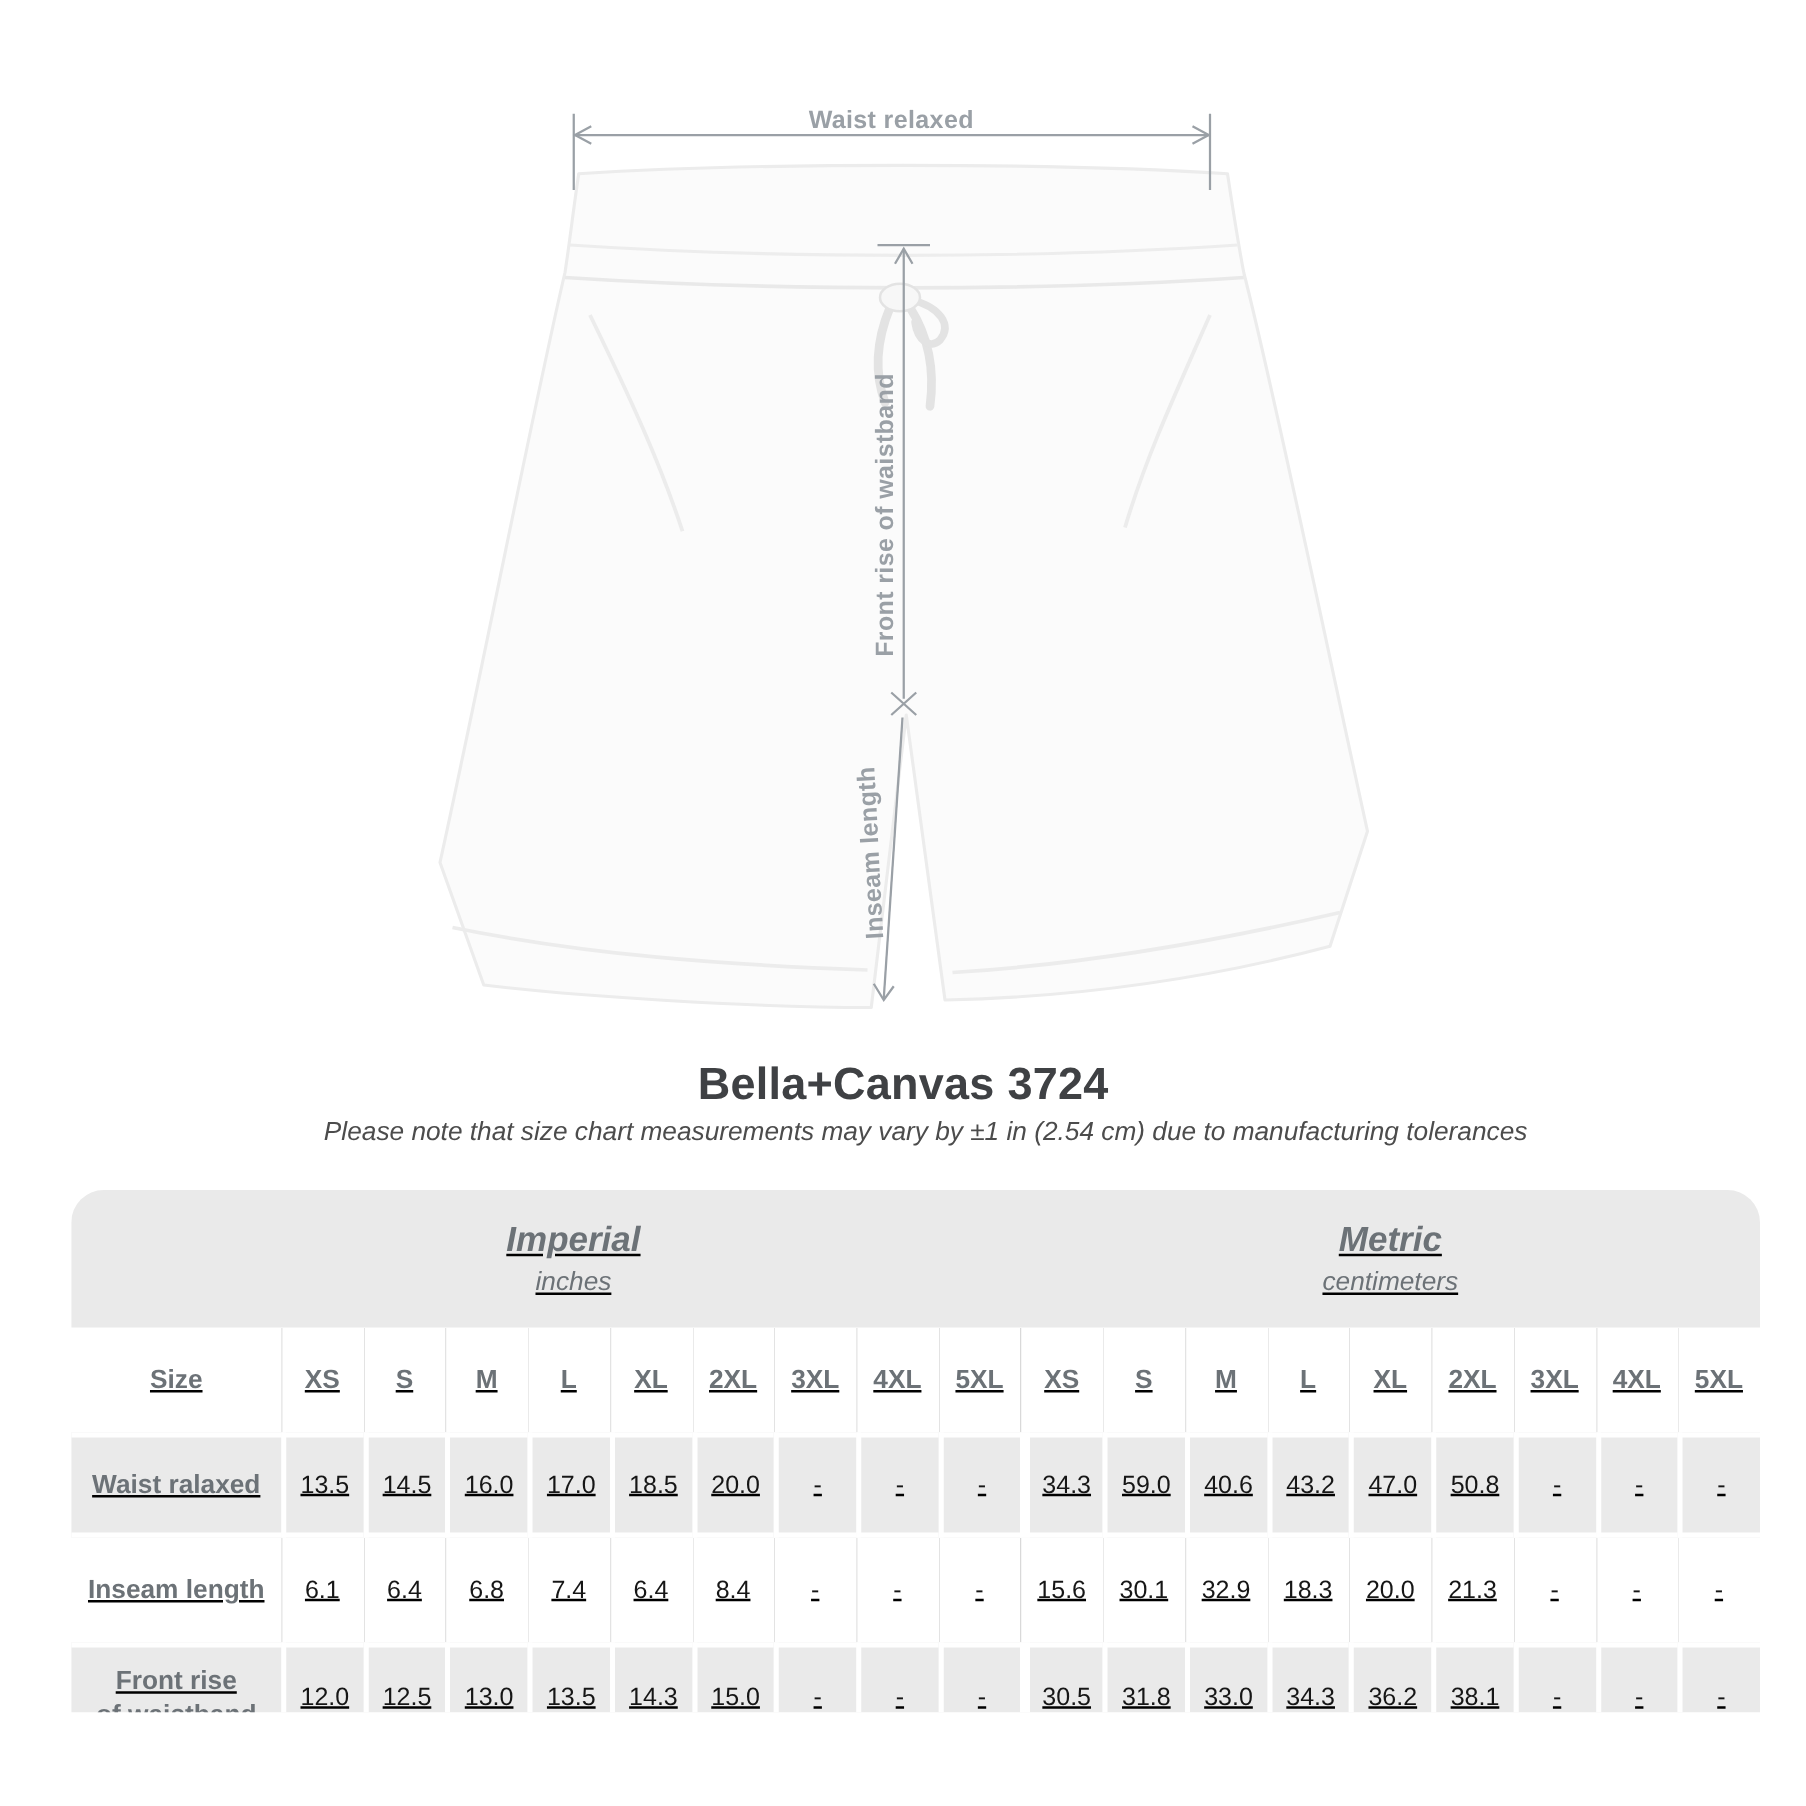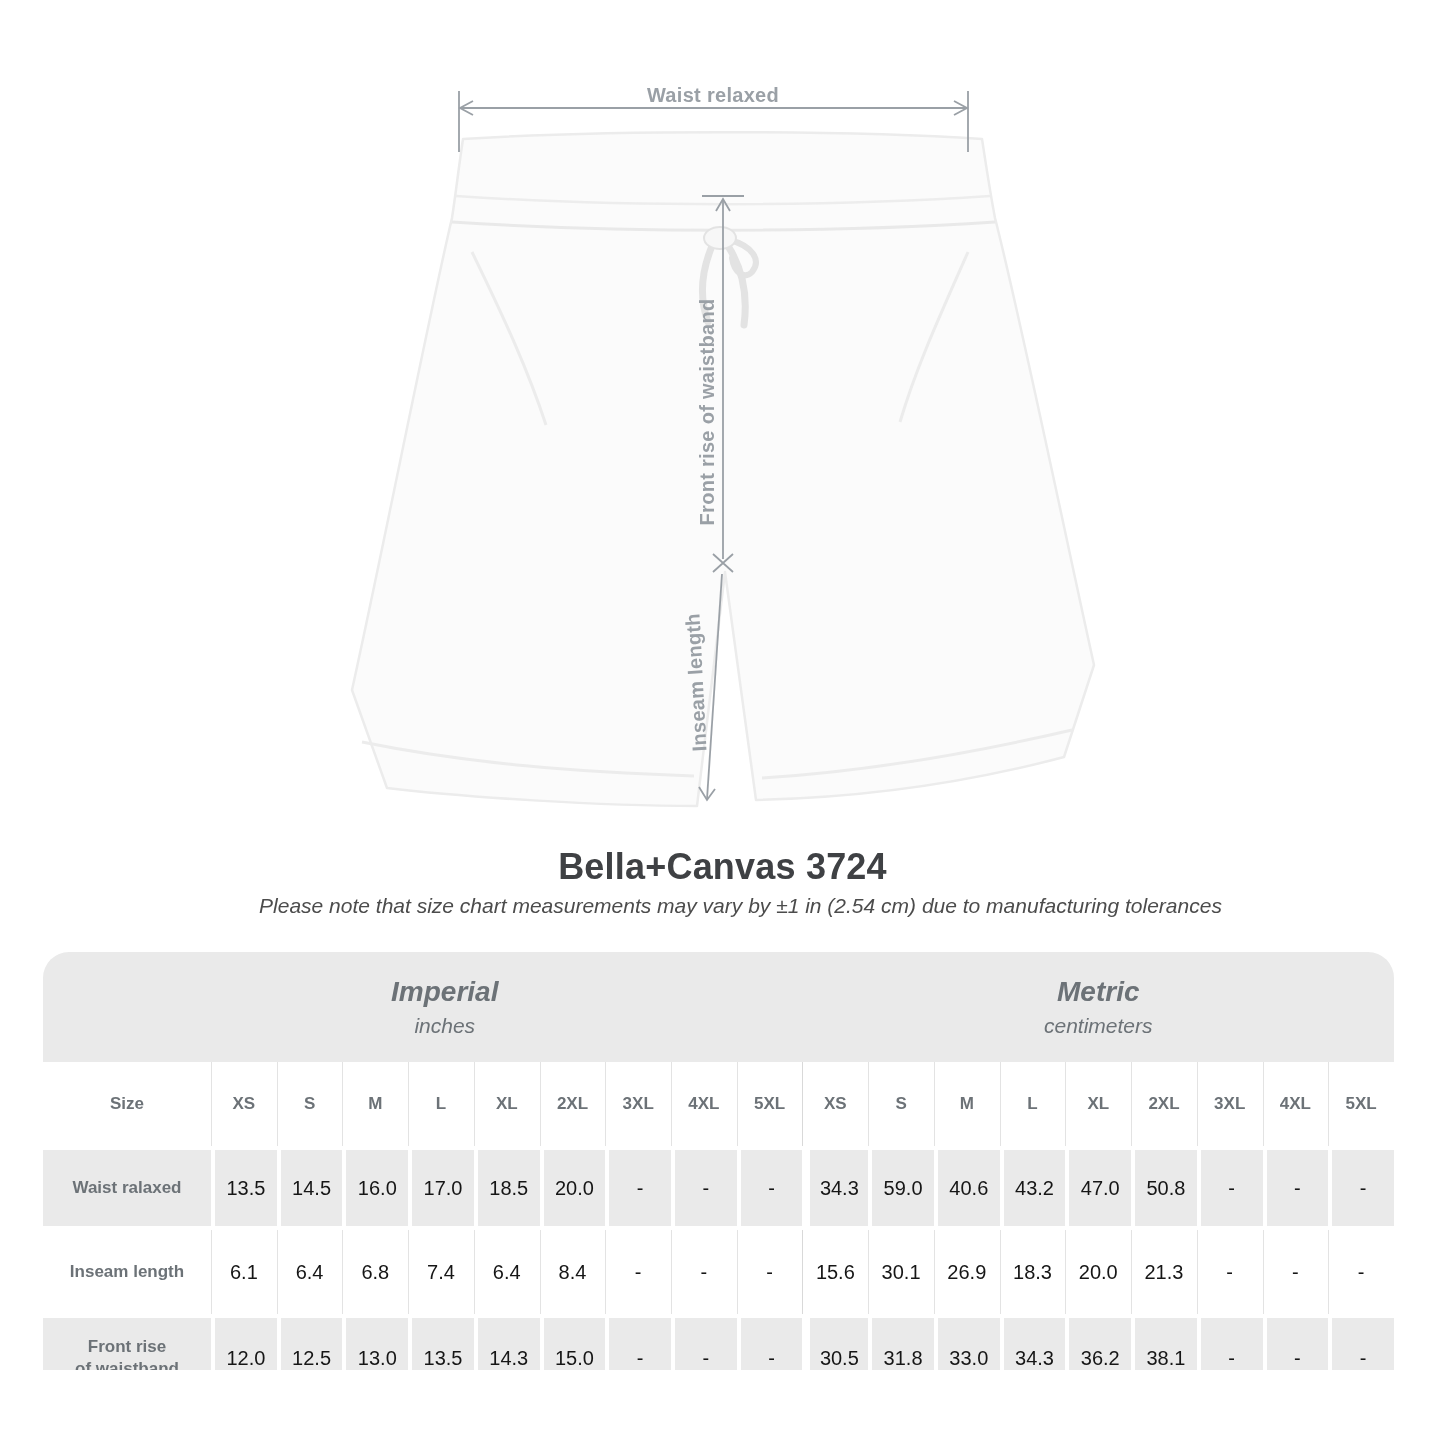--- a/index.html
+++ b/index.html
@@ -18,41 +18,41 @@
   .shorts-svg{position:absolute;left:0;top:0;}
   .page-title{
     position:absolute;top:846px;left:0;width:1445px;text-align:center;
     font-size:36px;font-weight:700;color:#3f4144;margin:0;letter-spacing:.2px;
   }
   .tolerance-note{
     position:absolute;top:894px;left:18px;width:1445px;text-align:center;
     font-size:21px;font-style:italic;color:#4c4c4c;margin:0;
   }
   .size-table{
-    position:absolute;left:43px;top:952px;width:1351px;
-    border-radius:26px;overflow:hidden;background:#fff;
+    position:absolute;left:57px;top:952px;width:1351px;
+    border-radius:26px;overflow:hidden;background:#fff;text-decoration:underline;
   }
   .band{
     height:110px;display:grid;grid-template-columns:168px repeat(18,1fr);
     background:var(--band-bg);
   }
   .band-sec{display:flex;flex-direction:column;align-items:center;justify-content:center;gap:6px;}
   .band-sec.imperial{grid-column:1/11;padding-left:44px;}
   .band-sec.metric{grid-column:11/20;}
   .band-title{font-size:28px;font-weight:700;font-style:italic;color:var(--gray-text);}
   .band-unit{font-size:21px;font-style:italic;color:var(--gray-text);}
   .trow{display:grid;grid-template-columns:168px repeat(18,1fr);height:84px;}
   .cell{display:flex;align-items:center;justify-content:center;box-sizing:border-box;}
   .trow.sep .cell + .cell{box-shadow:inset 1px 0 0 var(--line);}
   .trow.sep .cell.sec-start{box-shadow:inset 1px 0 0 #d9d9d9;}
   .trow.alt .cell{background:var(--row-bg);border-top:4px solid #fff;border-bottom:4px solid #fff;}
   .trow.alt .cell + .cell{border-left:4px solid #fff;}
   .trow.alt .cell.sec-start{border-left-width:8px;}
   .trow.alt.last .cell{border-bottom:none;}
-  .size-cell,.label-cell{font-size:17px;font-weight:700;color:var(--gray-text);}
+  .size-cell,.label-cell{font-size:21px;font-weight:700;color:var(--gray-text);}
   .label-cell{white-space:pre-line;text-align:center;line-height:1.3;}
   .value-cell{font-size:20px;color:var(--value-text);}
   .anno-text{font-size:20px;font-weight:700;fill:var(--anno);letter-spacing:.3px;}
 </style>
 </head>
 <body>
 
 <div class="stage">
 
   <svg class="shorts-svg" width="1445" height="845" viewBox="0 0 1445 845">
@@ -171,21 +171,21 @@
         <div class="cell value-cell">6.4</div>
         <div class="cell value-cell">6.8</div>
         <div class="cell value-cell">7.4</div>
         <div class="cell value-cell">6.4</div>
         <div class="cell value-cell">8.4</div>
         <div class="cell value-cell">-</div>
         <div class="cell value-cell">-</div>
         <div class="cell value-cell">-</div>
         <div class="cell value-cell sec-start">15.6</div>
         <div class="cell value-cell">30.1</div>
-        <div class="cell value-cell">26.9</div>
+        <div class="cell value-cell">32.9</div>
         <div class="cell value-cell">18.3</div>
         <div class="cell value-cell">20.0</div>
         <div class="cell value-cell">21.3</div>
         <div class="cell value-cell">-</div>
         <div class="cell value-cell">-</div>
         <div class="cell value-cell">-</div>
       </div>
     <div class="trow alt last" id="row-2">
         <div class="cell label-cell">Front rise
 of waistband</div>

